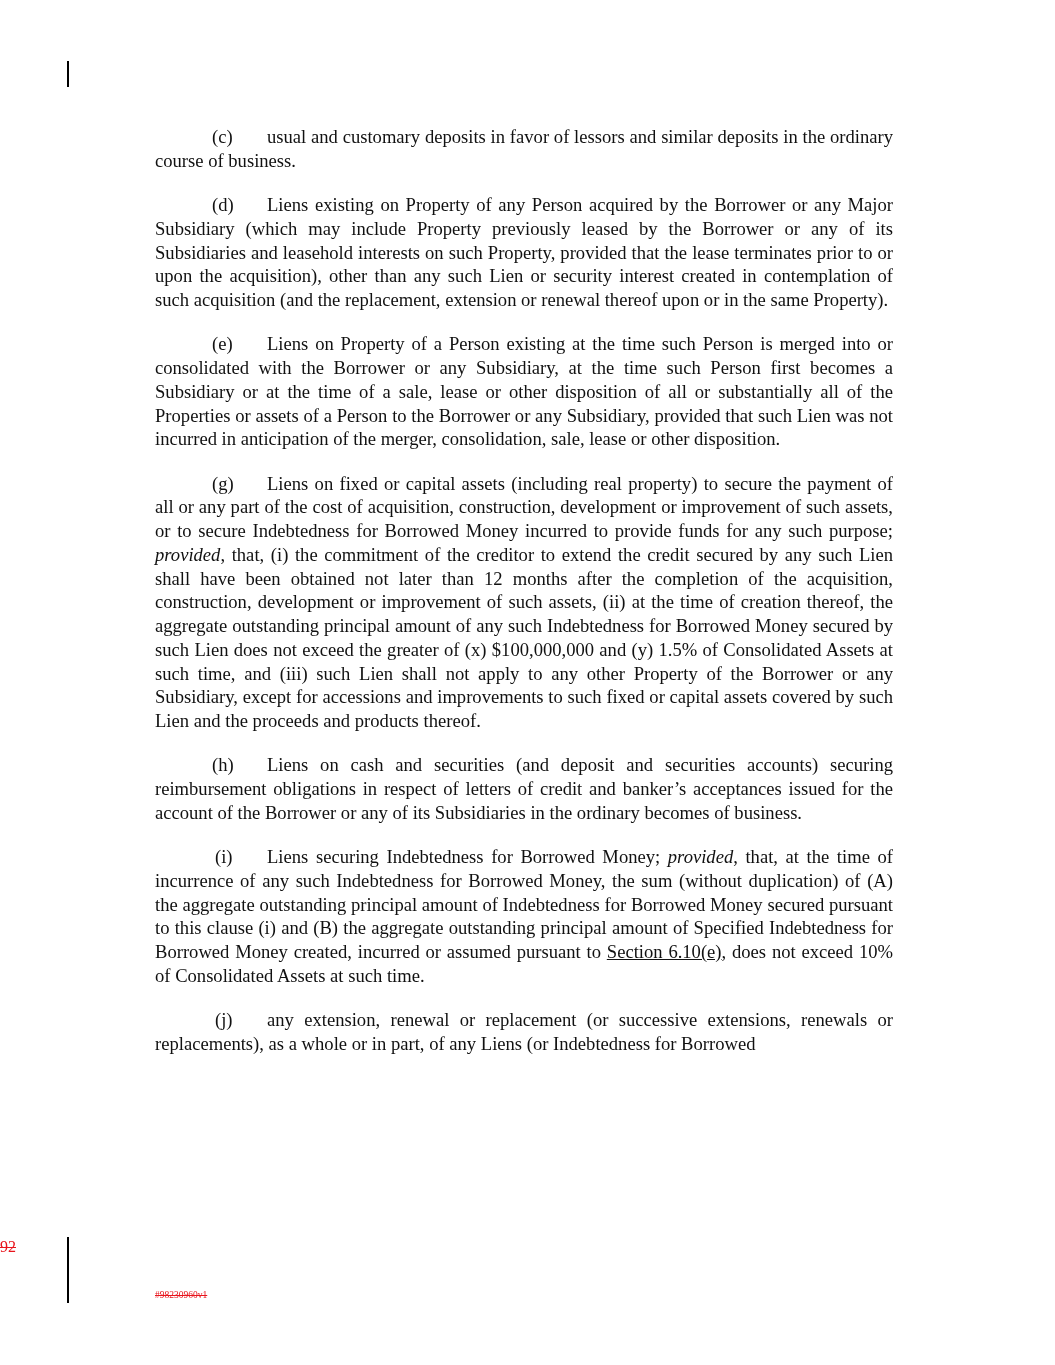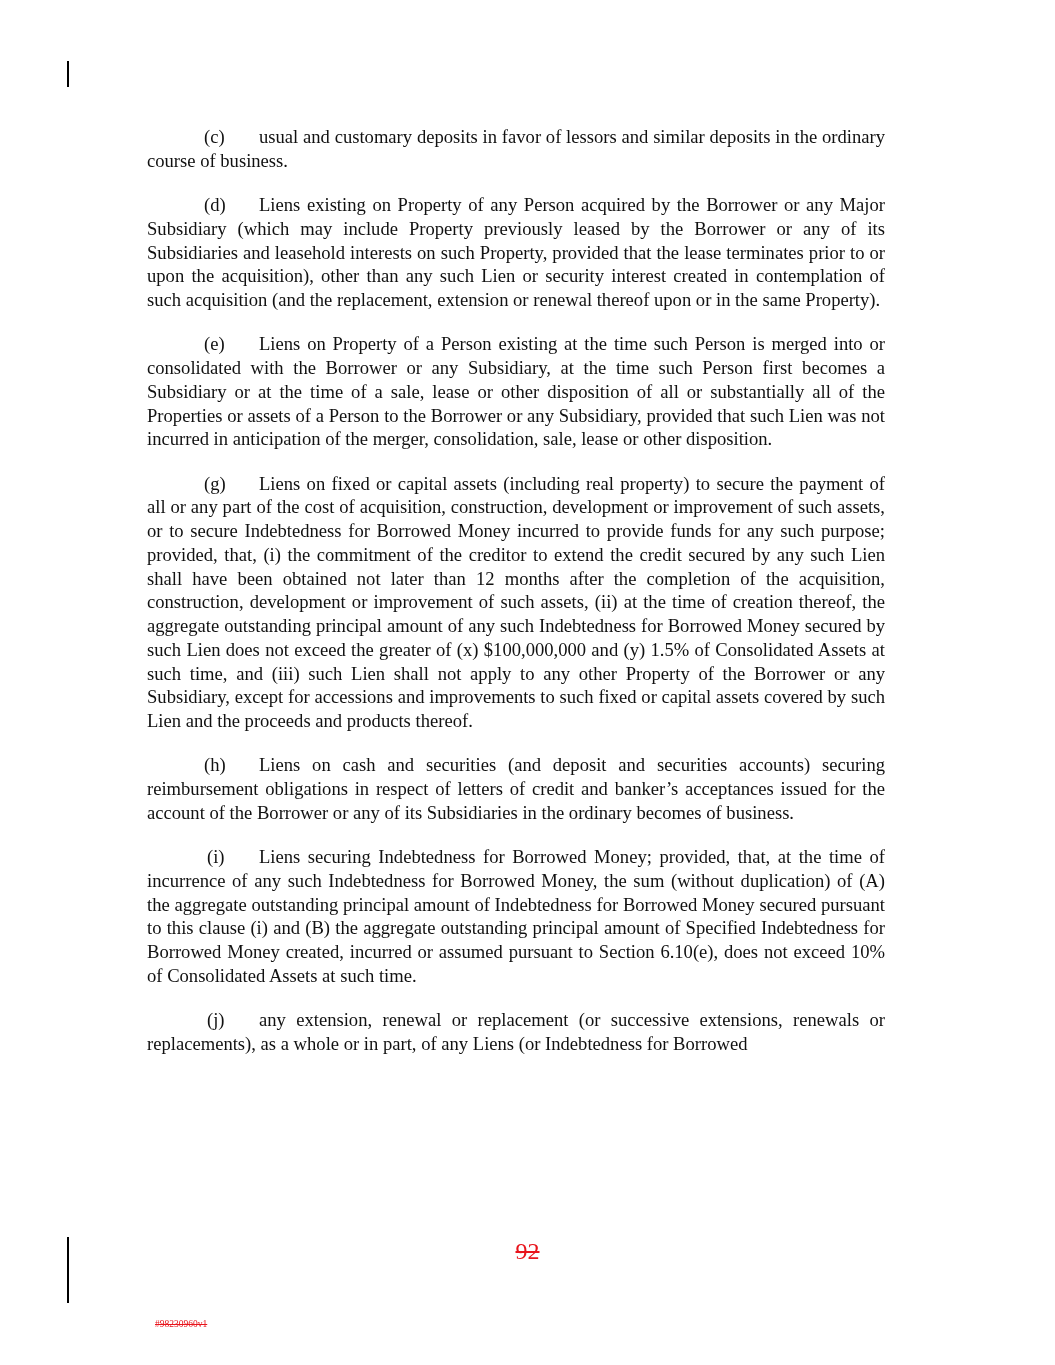--- a/index.html
+++ b/index.html
@@ -18,59 +18,57 @@
     .change-bar {
       position: absolute;
       width: 2px;
       background: #000000;
     }
     #bar-top { left: 67px; top: 61px; height: 26px; }
     #bar-bottom { left: 67px; top: 1237px; height: 66px; }
 
     .content {
       position: absolute;
-      left: 147px;
+      left: 155px;
       top: 125px;
       width: 738px;
       font-size: 18.6px;
       line-height: 23.75px;
     }
     .para {
       margin: 0 0 20.5px 0;
       text-align: justify;
       text-indent: 57px;
     }
     .para .label {
       display: inline-block;
       width: 55px;
       text-indent: 0;
     }
     .para .label.shift { padding-left: 3px; width: 52px; }
     .para.last { margin-bottom: 12px; }
-    .para .ital { }
-    .para .xref { }
+    .para .ital { font-style: italic; }
+    .para .xref { text-decoration: underline; }
 
     #page-number {
       position: absolute;
       left: 0;
       width: 1055px;
       top: 1238px;
-      text-align: center;
-      font-size: 24px;
+      font-size: 16px;
       color: #e8141c;
       text-decoration: line-through;
     }
     #doc-id {
       position: absolute;
       left: 155px;
       top: 1290px;
       font-size: 9.5px;
       color: #e8141c;
       text-decoration: line-through;
-      margin-top: 29px;
     }
   </style>
 </head>
 <body>
 
 <div class="change-bar" id="bar-top"></div>
 
 <div class="content">
 
   <p class="para"><span class="label">(c)</span><span>usual and customary deposits in favor of lessors and similar deposits in the ordinary course of business.</span></p>

